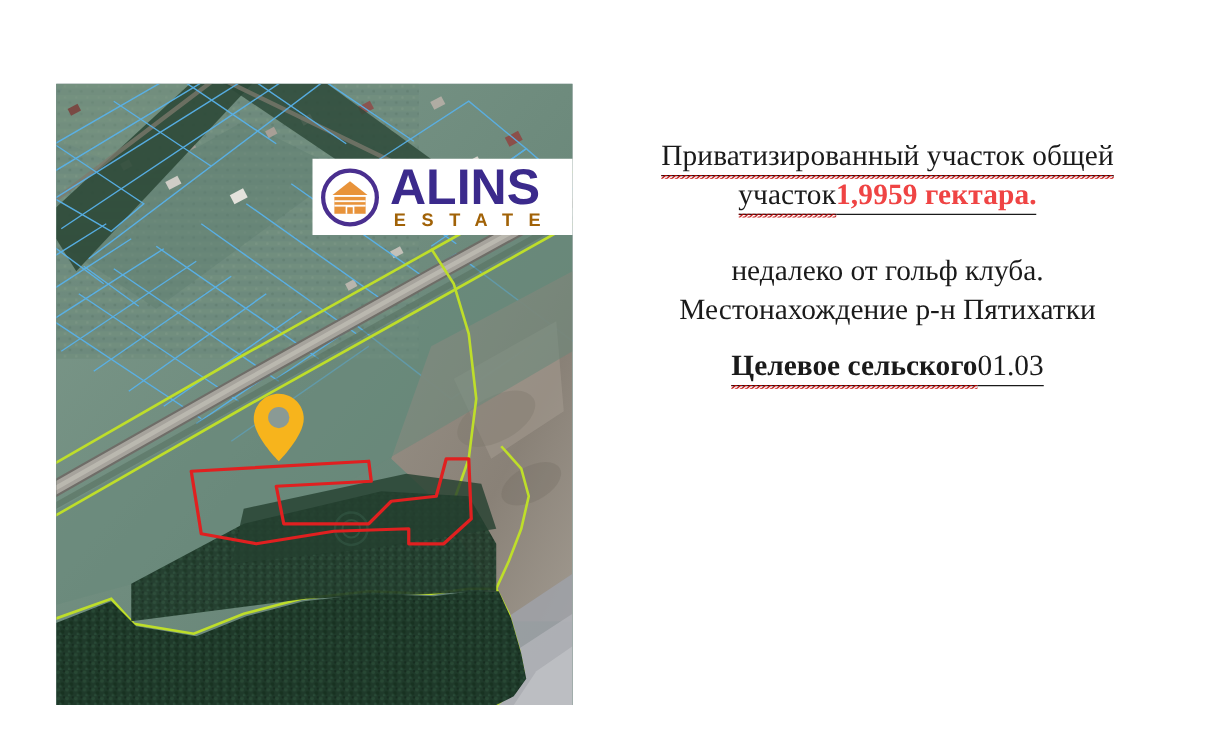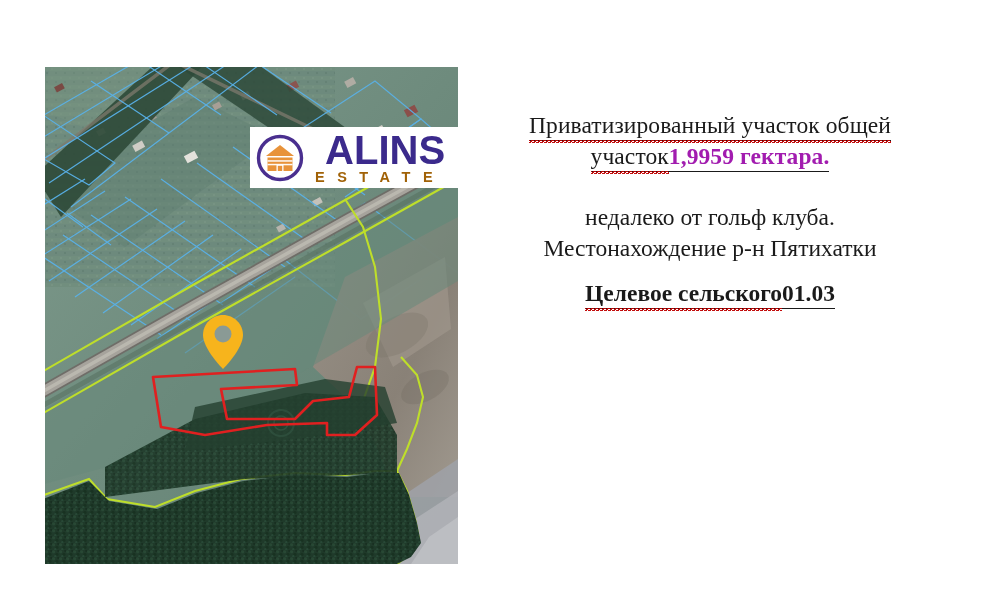--- a/index.html
+++ b/index.html
@@ -56,21 +56,20 @@
     justify-content: center;
     line-height: 1;
   }
   #logo-alins {
     font-family: "Liberation Sans", sans-serif;
     font-weight: bold;
     font-size: 40px;
     letter-spacing: 0px;
     color: #3b2a8c;
     line-height: 0.96;
-    text-align: right;
   }
   #logo-estate {
     font-family: "Liberation Sans", sans-serif;
     font-weight: bold;
     font-size: 14.5px;
     letter-spacing: 12.5px;
     color: #a16207;
     margin-top: 1px;
     padding-left: 3px;
   }
@@ -113,24 +112,24 @@
     height: 3px;
     background-image:
       repeating-linear-gradient(135deg,
         #c00000 0px, #c00000 1px,
         transparent 1px, transparent 2px);
     background-size: 4px 3px;
     opacity: 0.95;
   }
 
   .redval {
-    color: #a21caf;
+    color: #ef4444;
     font-weight: bold;
   }
-  .bold { font-weight: bold; }
+  .bold { font-weight: normal; }
 
   .block-spacer-a { height: 18px; }
   .block-spacer-b { height: 14px; }
 
   #p1 { margin-bottom: 12px; }
   #p1 .line { letter-spacing: 0.1px; }
 
   #p3-line1 {
     font-weight: bold;
     font-size: 23.5px;

